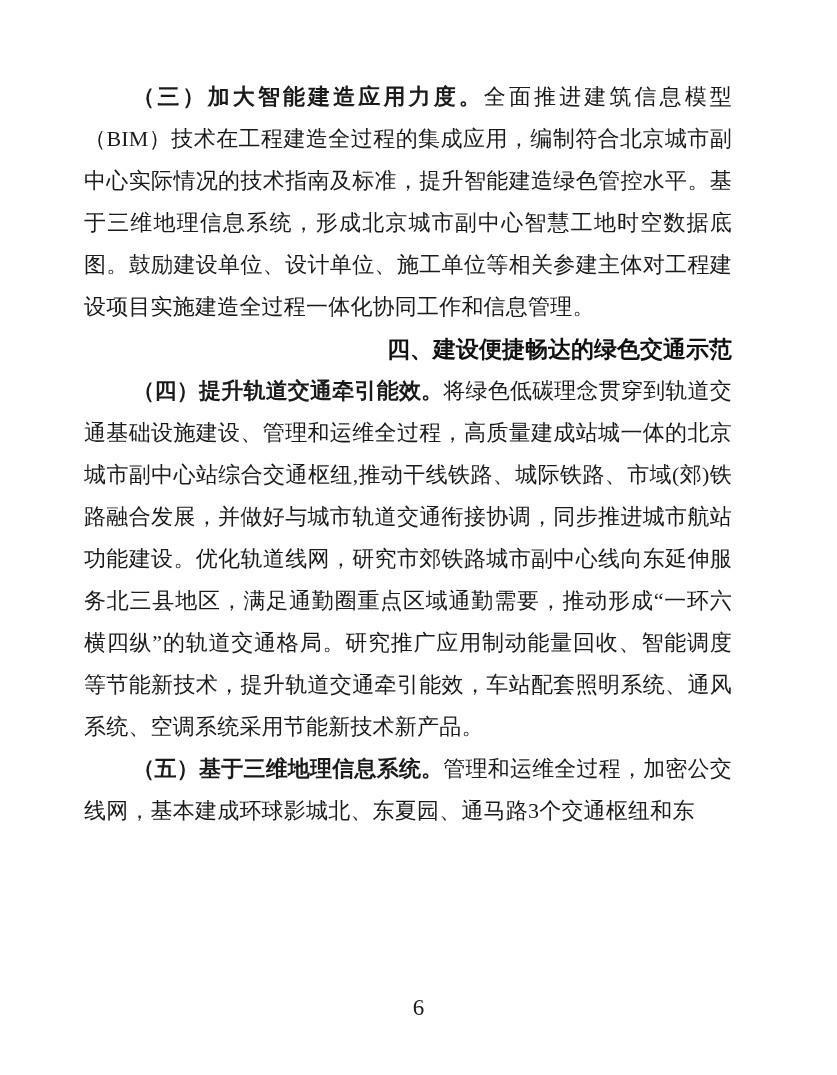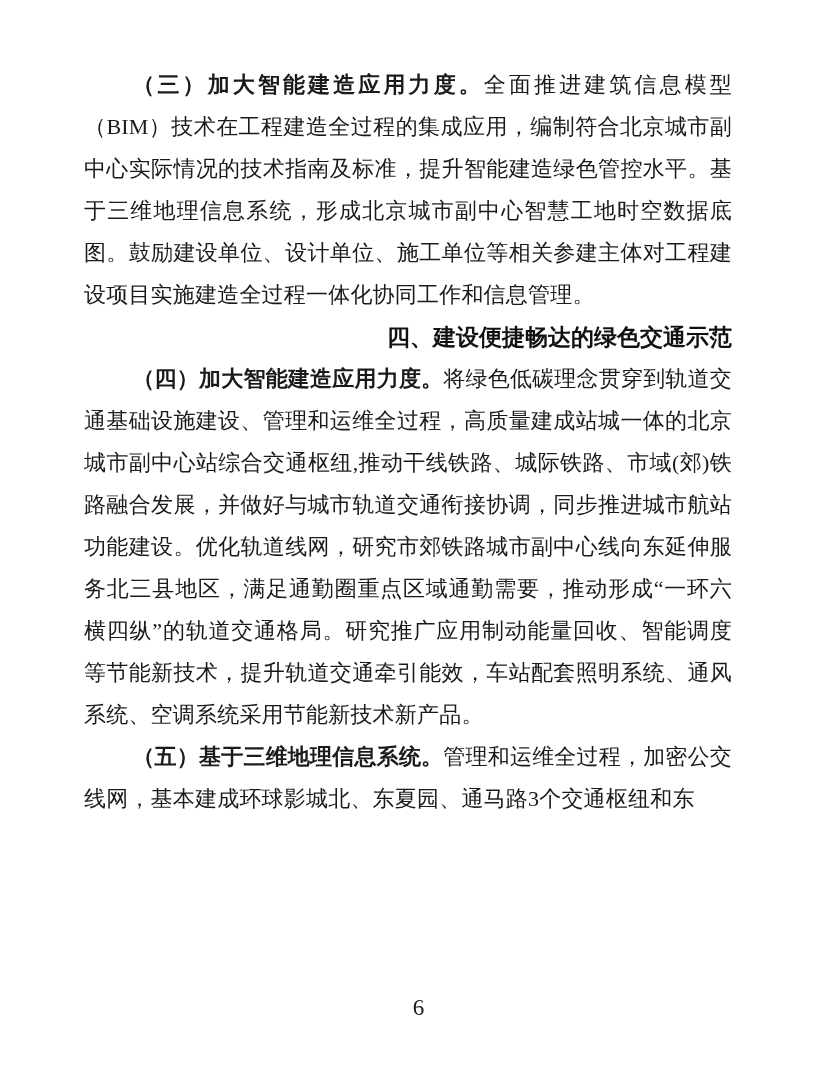--- a/index.html
+++ b/index.html
@@ -10,21 +10,21 @@
   .page {
     position: relative;
     width: 837px;
     height: 1075px;
     background: #ffffff;
     box-sizing: border-box;
     overflow: hidden;
   }
   .content {
     position: absolute;
-    top: 64px;
+    top: 76px;
     left: 84px;
     width: 648px;
     color: #1a1a1a;
   }
   p.body {
     margin: 0;
     font-family: "Liberation Serif", "DejaVu Serif", serif;
     font-size: 22px;
     line-height: 42px;
     text-align: justify;
@@ -60,20 +60,20 @@
 <body>
 
 <div class="page">
   <div class="content">
 
     <p class="body"><span class="lead">（三）加大智能建造应用力度。</span><span>全面推进建筑信息模型（BIM）技术在工程建造全过程的集成应用，编制符合北京城市副中心实际情况的技术指南及标准，提升智能建造绿色管控水平。基于三维地理信息系统，形成北京城市副中心智慧工地时空数据底图。鼓励建设单位、设计单位、施工单位等相关参建主体对工程建设项目实施建造全过程一体化协同工作和信息管理。</span></p>
 
     <h2 class="heading">四、建设便捷畅达的绿色交通示范</h2>
 
 
-    <p class="body"><span class="lead">（四）加大智能建造应用力度。</span><span>将绿色低碳理念贯穿到轨道交通基础设施建设、管理和运维全过程，高质量建成站城一体的北京城市副中心站综合交通枢纽,推动干线铁路、城际铁路、市域(郊)铁路融合发展，并做好与城市轨道交通衔接协调，同步推进城市航站功能建设。优化轨道线网，研究市郊铁路城市副中心线向东延伸服务北三县地区，满足通勤圈重点区域通勤需要，推动形成“一环六横四纵”的轨道交通格局。研究推广应用制动能量回收、智能调度等节能新技术，提升轨道交通牵引能效，车站配套照明系统、通风系统、空调系统采用节能新技术新产品。</span></p>
+    <p class="body"><span class="lead">（四）提升轨道交通牵引能效。</span><span>将绿色低碳理念贯穿到轨道交通基础设施建设、管理和运维全过程，高质量建成站城一体的北京城市副中心站综合交通枢纽,推动干线铁路、城际铁路、市域(郊)铁路融合发展，并做好与城市轨道交通衔接协调，同步推进城市航站功能建设。优化轨道线网，研究市郊铁路城市副中心线向东延伸服务北三县地区，满足通勤圈重点区域通勤需要，推动形成“一环六横四纵”的轨道交通格局。研究推广应用制动能量回收、智能调度等节能新技术，提升轨道交通牵引能效，车站配套照明系统、通风系统、空调系统采用节能新技术新产品。</span></p>
 
     <p class="body"><span class="lead">（五）基于三维地理信息系统。</span><span>管理和运维全过程，加密公交线网，基本建成环球影城北、东夏园、通马路3个交通枢纽和东</span></p>
 
   </div>
 
   <div class="page-number">6</div>
 </div>
 
 </body></html>

